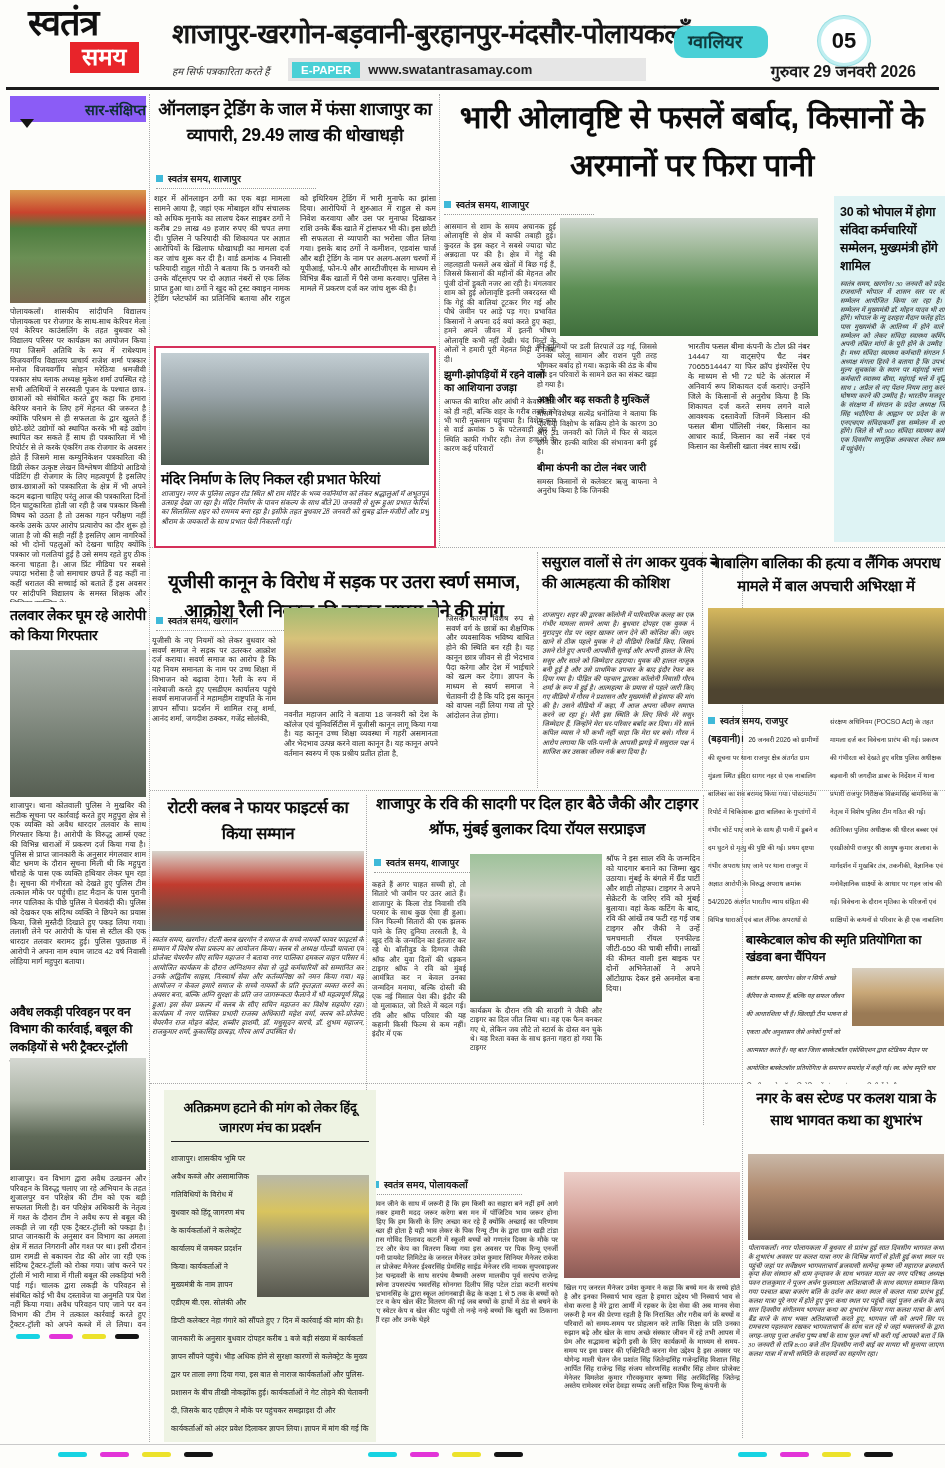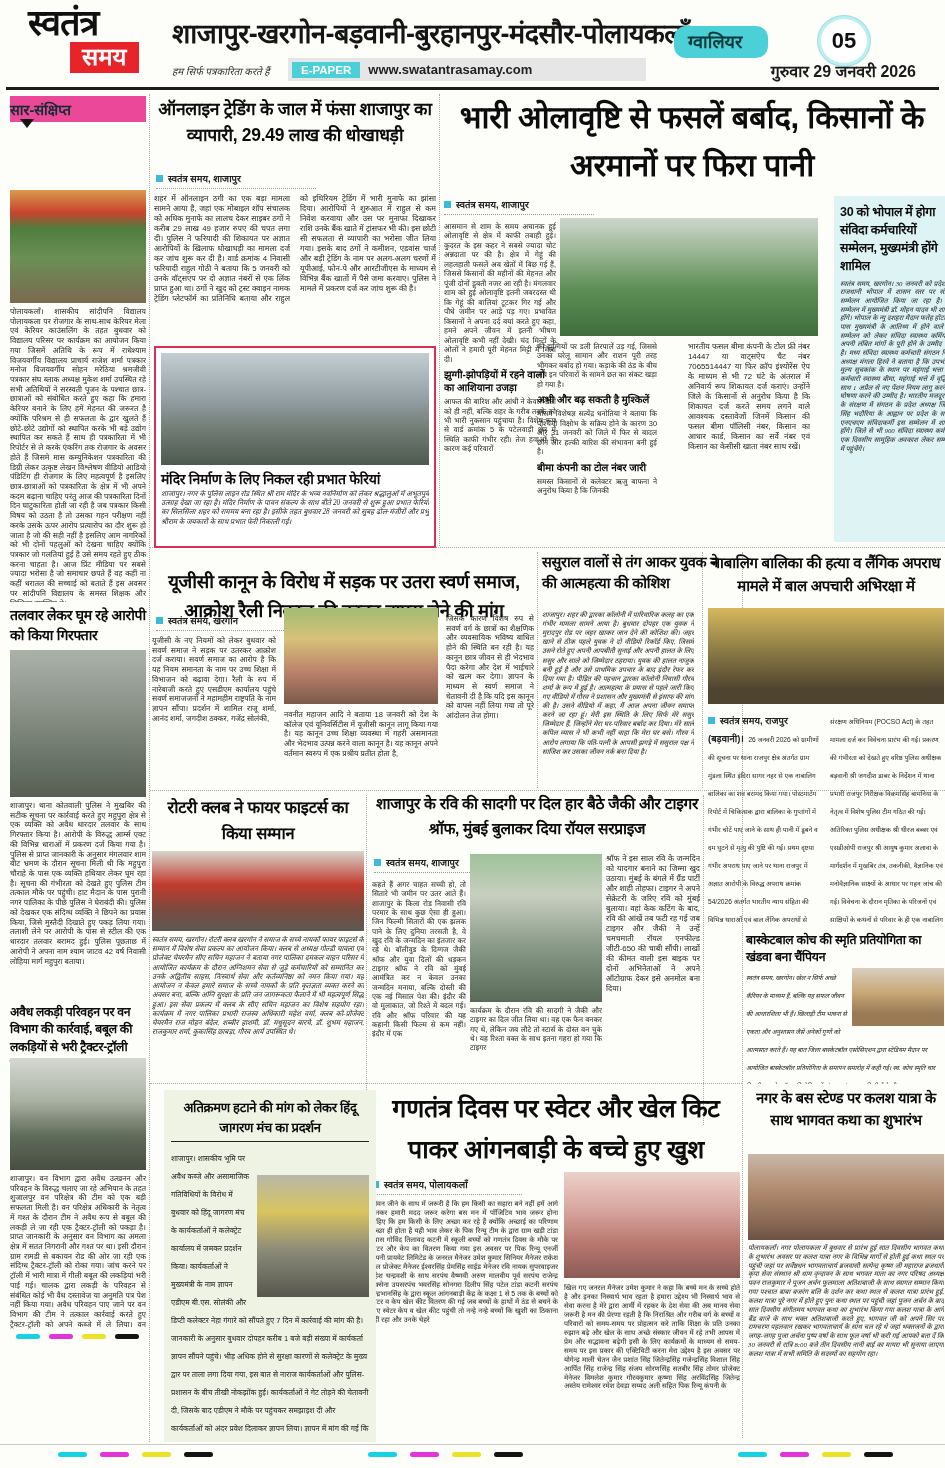--- a/index.html
+++ b/index.html
@@ -39,21 +39,21 @@
   .ph-fire{background:linear-gradient(180deg,#d8d4cc 0%,#c23b2e 42%,#7a4a3e 74%,#5c5a55 100%);}
   .ph-bike{background:linear-gradient(180deg,#9ec29a 0%,#c8cfc0 28%,#8a9a88 62%,#5a6a58 100%);}
   .ph-arrest{background:linear-gradient(180deg,#aab2aa 0%,#8a9288 40%,#6a7468 74%,#575f53 100%);}
   .ph-tractor{background:linear-gradient(180deg,#d5d8d2 0%,#aab2a4 38%,#5f6a58 70%,#474f42 100%);}
   .ph-kids{background:linear-gradient(180deg,#ecd0ca 0%,#d9a8a0 34%,#b97a70 66%,#8a5a55 100%);}
   .ph-kalash{background:linear-gradient(180deg,#c9b8a8 0%,#b08a6e 42%,#8a6a55 78%,#6b5244 100%);}
   .ph-basket{background:linear-gradient(180deg,#d8cfc0 0%,#c9a878 42%,#9a7a55 78%);}
   .ph-protest{background:linear-gradient(180deg,#b8b8a8 0%,#d9c45e 30%,#8a8a7a 62%,#57574d 100%);}
   .vline{position:absolute;border-left:1px dotted #a8a8a8;width:0;}
   .hline{position:absolute;border-top:1px dotted #a8a8a8;height:0;}
-  .badge-briefs{background:#ec4899;color:#0e2f31;font-weight:800;font-size:14.5px;text-align:left;
+  .badge-briefs{background:#8b5cf6;color:#0e2f31;font-weight:800;font-size:14.5px;text-align:right;
                 padding:3px 0;}
   .tri{width:0;height:0;border-left:7px solid transparent;border-right:7px solid transparent;border-top:9px solid #141414;}
   .infobox{background:#def3f4;padding:7px 6px;}
   .greenbox{background:#eef3e3;padding:8px 7px;}
   .pbox{border:2px solid #d5305a;padding:5px;background:#fff;}
   .regbar{display:flex;gap:13px;}
   .dash{width:29px;height:5px;border-radius:2.5px;}
   .d-c{background:#17d3e2;} .d-m{background:#e234d8;} .d-y{background:#ece22a;} .d-k{background:#141414;}
 </style>
 </head>
@@ -174,21 +174,20 @@
   <div class="abs hl-l" style="left:746px;top:932px;width:198px;font-size:12.3px;line-height:1.35;">बास्केटबाल कोच की स्मृति प्रतियोगिता का खंडवा बना चैंपियन</div>
   <div class="abs" style="left:746px;top:966px;width:198px;height:118px;overflow:hidden;">
     <div class="photo ph-basket" style="float:right;width:92px;height:58px;margin:2px 0 3px 5px;"></div>
     <span class="bt it" style="font-size:6.3px;line-height:1.3;">स्वतंत्र समय, खरगोन। खेल न सिर्फ अच्छे कॅरियर के माध्यम हैं, बल्कि यह सफल जीवन की आधारशिला भी हैं। खिलाड़ी टीम भावना से एकता और अनुशासन जैसे अनेकों गुणों को आत्मसात करते हैं। यह बात जिला बास्केटबॉल एसोसिएशन द्वारा स्टेडियम मैदान पर आयोजित बास्केटबॉल प्रतियोगिता के समापन समारोह में कही गई। स्व. कोच स्मृति चार दिवसीय बास्केटबॉल प्रतियोगिता में खंडवा एवं बड़वाह की टीमों के बीच फाइनल मुकाबला खेला गया। समापन समारोह के मुख्य अतिथि नपा प्रभारी सुदर्शन शाह ने खिलाड़ियों को खेल भावना से खेलते रहने की सीख दी। विशेष अतिथि भानुदत्त परसाई ने दैनिक जीवन में खेलों का महत्व बताया। जिला बास्केटबॉल एसोसिएशन के समर्थ सागरे, नितेश खरोड़े, अमरजीत सिंह छाबड़ा ने बताया कि प्रतियोगिता में खंडवा, खेतिया, सेंधवा एवं मेजबान खरगोन के 50 से अधिक खिलाड़ियों ने भागेदारी की। इसमें खंडवा टीम विजेता रही।</span>
   </div>
 
   <div class="abs hl" style="left:748px;top:1088px;width:196px;font-size:14.5px;line-height:1.5;">नगर के बस स्टेण्ड पर कलश यात्रा के साथ भागवत कथा का शुभारंभ</div>
   <div class="abs photo ph-kalash" style="left:748px;top:1154px;width:196px;height:86px;"></div>
   <div class="abs bt it" style="left:748px;top:1244px;width:196px;height:192px;font-size:6.8px;line-height:1.3;">पोलायकलाँ। नगर पोलायकला में बुधवार से प्रारंभ हुई सात दिवसीय भागवत कथा के शुभारंभ अवसर पर कलश यात्रा नगर के विभिन्न मार्गों से होती हुई कथा स्थल पर पहुंची जहां पर सर्वेष्ठधन भागवताचार्य ब्रजवासी सत्येन्द्र कृष्ण जी महाराज ब्रजधारी कृपा सेवा संस्थान श्री धाम वृन्दावन के साथ भगवत माता का नगर परिषद अध्यक्ष पवन राजकुमार ने पूजन अर्चन फूलमाला अतिशबाजी के साथ स्वागत सम्मान किया गया पश्चात बाबा बजरंग बलि के दर्शन कर कथा स्थल से कलश यात्रा प्रारंभ हुई, कलश यात्रा पूरे नगर में होते हुए पुनः कथा स्थल पर पहुंची जहां पूजन अर्चन के बाद सात दिवसीय संगीतमय भागवत कथा का शुभारंभ किया गया कलश यात्रा के आगे बैंड बाजे के साथ भक्त अतिशबाजी करते हुए, भागवत जी को अपने सिर पर रामचरण पहलवान रखकर भागवताचार्य के साथ चल रहे थे जहां भक्तजनों के द्वारा जगह-जगह पूजा अर्चना पुष्प वर्षा के साथ फूल वर्षा भी करी गई आपको बता दें कि 30 जनवरी से रात्रि 8:00 बजे तीन दिवसीय नानी बाई का मायरा भी सुनाया जाएगा कलश यात्रा में सभी समिति के सदस्यों का सहयोग रहा।</div>
 
-  <div class="abs hl" style="left:370px;top:1088px;width:372px;font-size:25px;line-height:1.62;">गणतंत्र दिवस पर स्वेटर और खेल किट पाकर आंगनबाड़ी के बच्चे हुए खुश</div>
   <div class="abs byline" style="left:372px;top:1178px;width:150px;">स्वतंत्र समय, पोलायकलाँ</div>
   <div class="abs photo ph-kids" style="left:564px;top:1172px;width:176px;height:106px;"></div>
   <div class="abs bt" style="left:370px;top:1200px;width:188px;height:240px;font-size:7px;">जीवन जीने के साथ में जरूरी है कि हम किसी का सहारा बने नहीं हमें आगे चलकर हमारी मदद जरूर करेगा बस मन में पॉजिटिव भाव जरूर होना चाहिए कि हम किसी के लिए अच्छा कर रहे हैं क्योंकि अच्छाई का परिणाम अच्छा ही होता है यही भाव लेकर के पिक रिन्यू टीम के द्वारा ग्राम खड़ी टांडा देवास गोविंद तिलावद कटनी में स्कूली बच्चों को गणतंत्र दिवस के मौके पर स्वेटर और केप का वितरण किया गया इस अवसर पर पिक रिन्यू एनर्जी कंपनी प्रायवेट लिमिटेड के जनरल मैनेजर उमेश कुमार सिनियर मैनेजर राकेश पाल प्रोजेक्ट मैनेजर ईश्वरसिंह प्रेमसिंह साईड मेनेजर रवि नायक सुपरवाइजर महेश चन्द्रवशी के साथ सरपंच वैष्णवी अरुण मालवीय पूर्व सरपंच राजेन्द्र सक्सेना उपसरपंच भवरसिंह सोनगरा दिलीप सिंह पटेल टांडा कटनी सरपंच चन्द्रभानसिंह के द्वारा स्कूल आंगनबाड़ी केंद्र के कक्षा 1 से 5 तक के बच्चों को स्वेटर व केप खेल कीट वितरण की गई जब बच्चों के हाथों में ठंड से बचने के लिए स्वेटर केप व खेल कीट पहुंची तो नन्हे नन्हे बच्चों कि खुशी का ठिकाना नहीं रहा और उनके चेहरे</div>
   <div class="abs bt" style="left:564px;top:1284px;width:176px;height:156px;font-size:7px;">खिल गए जनरल मैनेजर उमेश कुमार ने कहा कि बच्चे मन के सच्चे होते है और इनका निस्वार्थ भाव रहता है हमारा उद्देश्य भी निस्वार्थ भाव से सेवा करना है मेरे द्वारा आर्मी में रहकर के देश सेवा की अब मानव सेवा जरूरी है मन की प्रेरणा रहती है कि निराश्रित और गरीब वर्ग के बच्चों व परिवारों को समय-समय पर प्रोहत्सन करे ताकि शिक्षा के प्रति उनका रुझान बढ़े और खेल के साथ अच्छे संस्कार जीवन में रहे तभी आपस में प्रेम और सद्भावना बढ़ेगी इसी के लिए कार्यक्रमों के माध्यम से समय-समय पर इस प्रकार की एक्टिविटी करना मेरा उद्देश्य है इस अवसर पर योगेन्द्र माली चेतन जैन प्रशांत सिंह जितेन्द्रसिंह गजेन्द्रसिंह विशाल सिंह आर्पित सिंह राजेन्द्र सिंह संजय सोरणसिंह सतबीर सिंह तोमर प्रोजेक्ट मेनेजर विमलेश कुमार गौरवकुमार कृष्णा सिंह अरविंदसिंह जितेन्द्र अस्तेय रामेश्वर रमेश देवड़ा सय्यद अली सहित पिक रिन्यू कंपनी के</div>
 
   <div class="abs greenbox" style="left:164px;top:1090px;width:198px;height:336px;">
     <div class="hl" style="font-size:13px;line-height:1.5;border-bottom:1.5px solid #222;padding-bottom:4px;margin-bottom:5px;">अतिक्रमण हटाने की मांग को लेकर हिंदू जागरण मंच का प्रदर्शन</div>
     <div style="overflow:hidden;height:286px;">
       <div class="photo ph-protest" style="float:right;width:112px;height:122px;margin:28px 0 3px 5px;"></div>
       <span class="bt" style="font-size:7.5px;">शाजापुर। शासकीय भूमि पर अवैध कब्जे और असामाजिक गतिविधियों के विरोध में बुधवार को हिंदू जागरण मंच के कार्यकर्ताओं ने कलेक्ट्रेट कार्यालय में जमकर प्रदर्शन किया। कार्यकर्ताओं ने मुख्यमंत्री के नाम ज्ञापन एडीएम बी.एस. सोलंकी और डिप्टी कलेक्टर नेहा गंगारे को सौंपते हुए 7 दिन में कार्रवाई की मांग की है। जानकारी के अनुसार बुधवार दोपहर करीब 1 बजे बड़ी संख्या में कार्यकर्ता ज्ञापन सौंपने पहुंचे। भीड़ अधिक होने से सुरक्षा कारणों से कलेक्ट्रेट के मुख्य द्वार पर ताला लगा दिया गया, इस बात से नाराज कार्यकर्ताओं और पुलिस-प्रशासन के बीच तीखी नोकझोंक हुई। कार्यकर्ताओं ने गेट तोड़ने की चेतावनी दी, जिसके बाद एडीएम ने मौके पर पहुंचकर समझाइश दी और कार्यकर्ताओं को अंदर प्रवेश दिलाकर ज्ञापन लिया। ज्ञापन में मांग की गई कि ग्राम फिपलिया नौलाया की शासकीय भूमि पर भू-माफियाओं का लंबे समय से कब्जा है जिसे हटाया जाए।</span>

